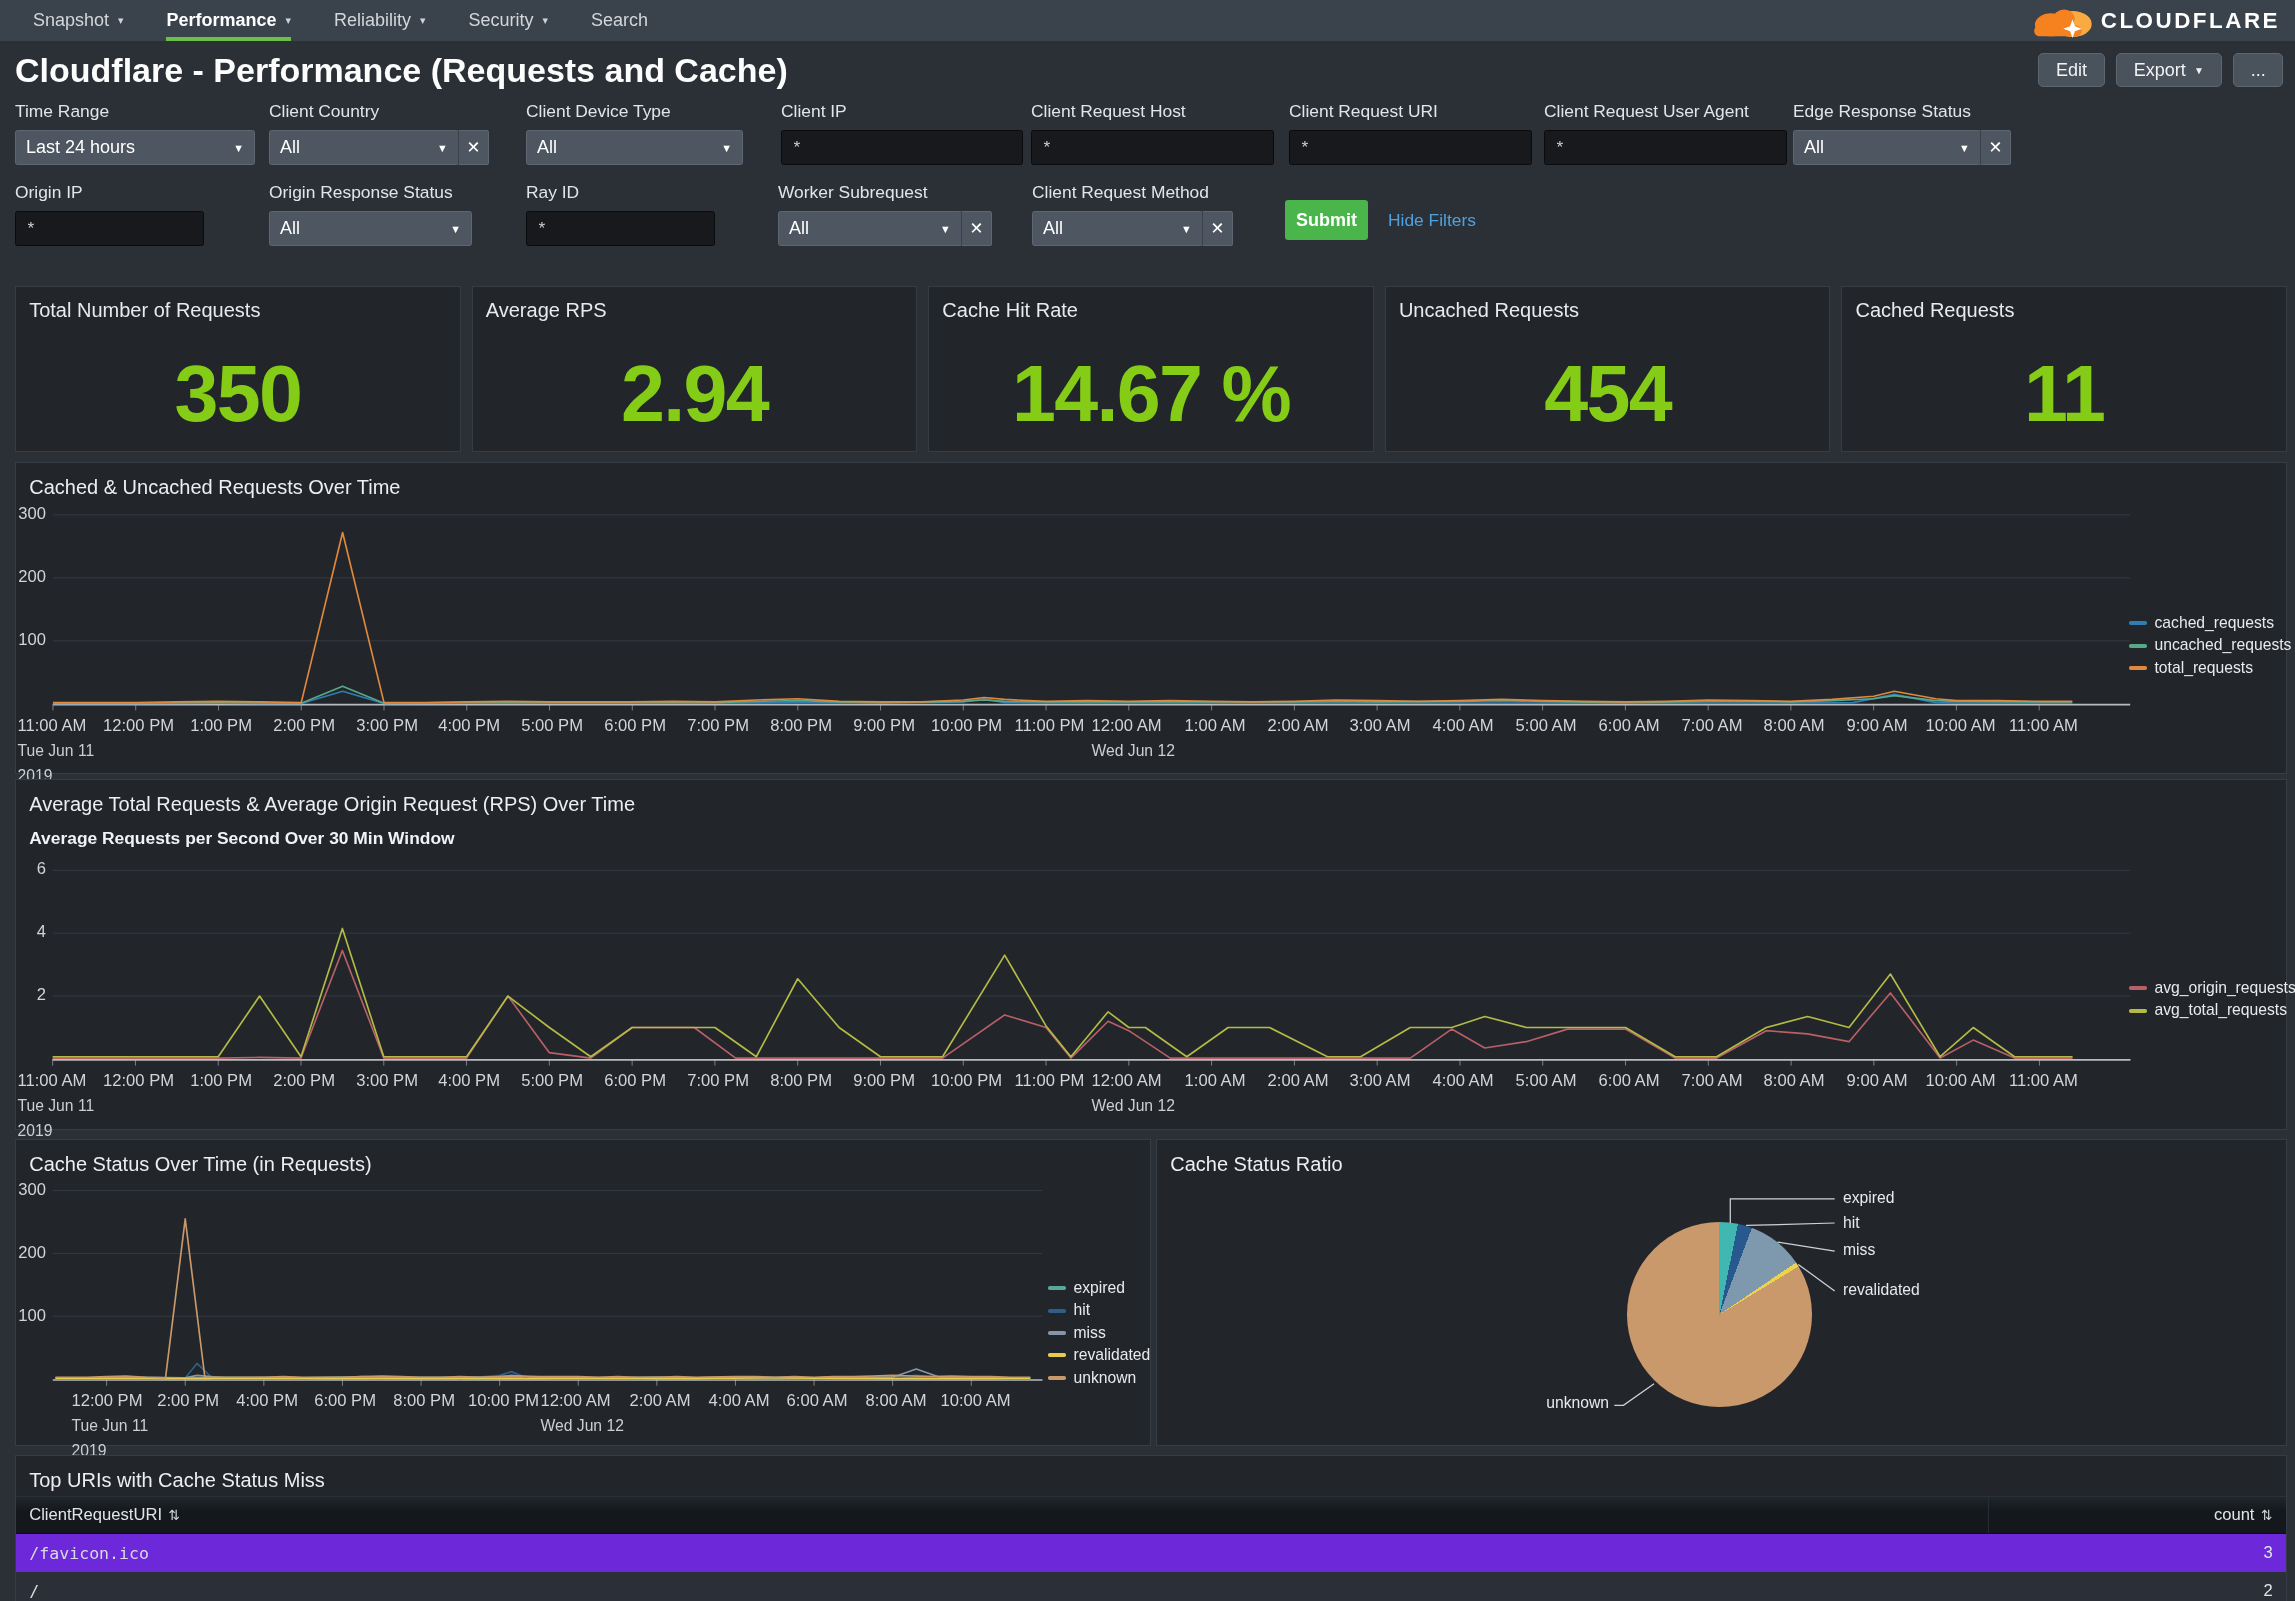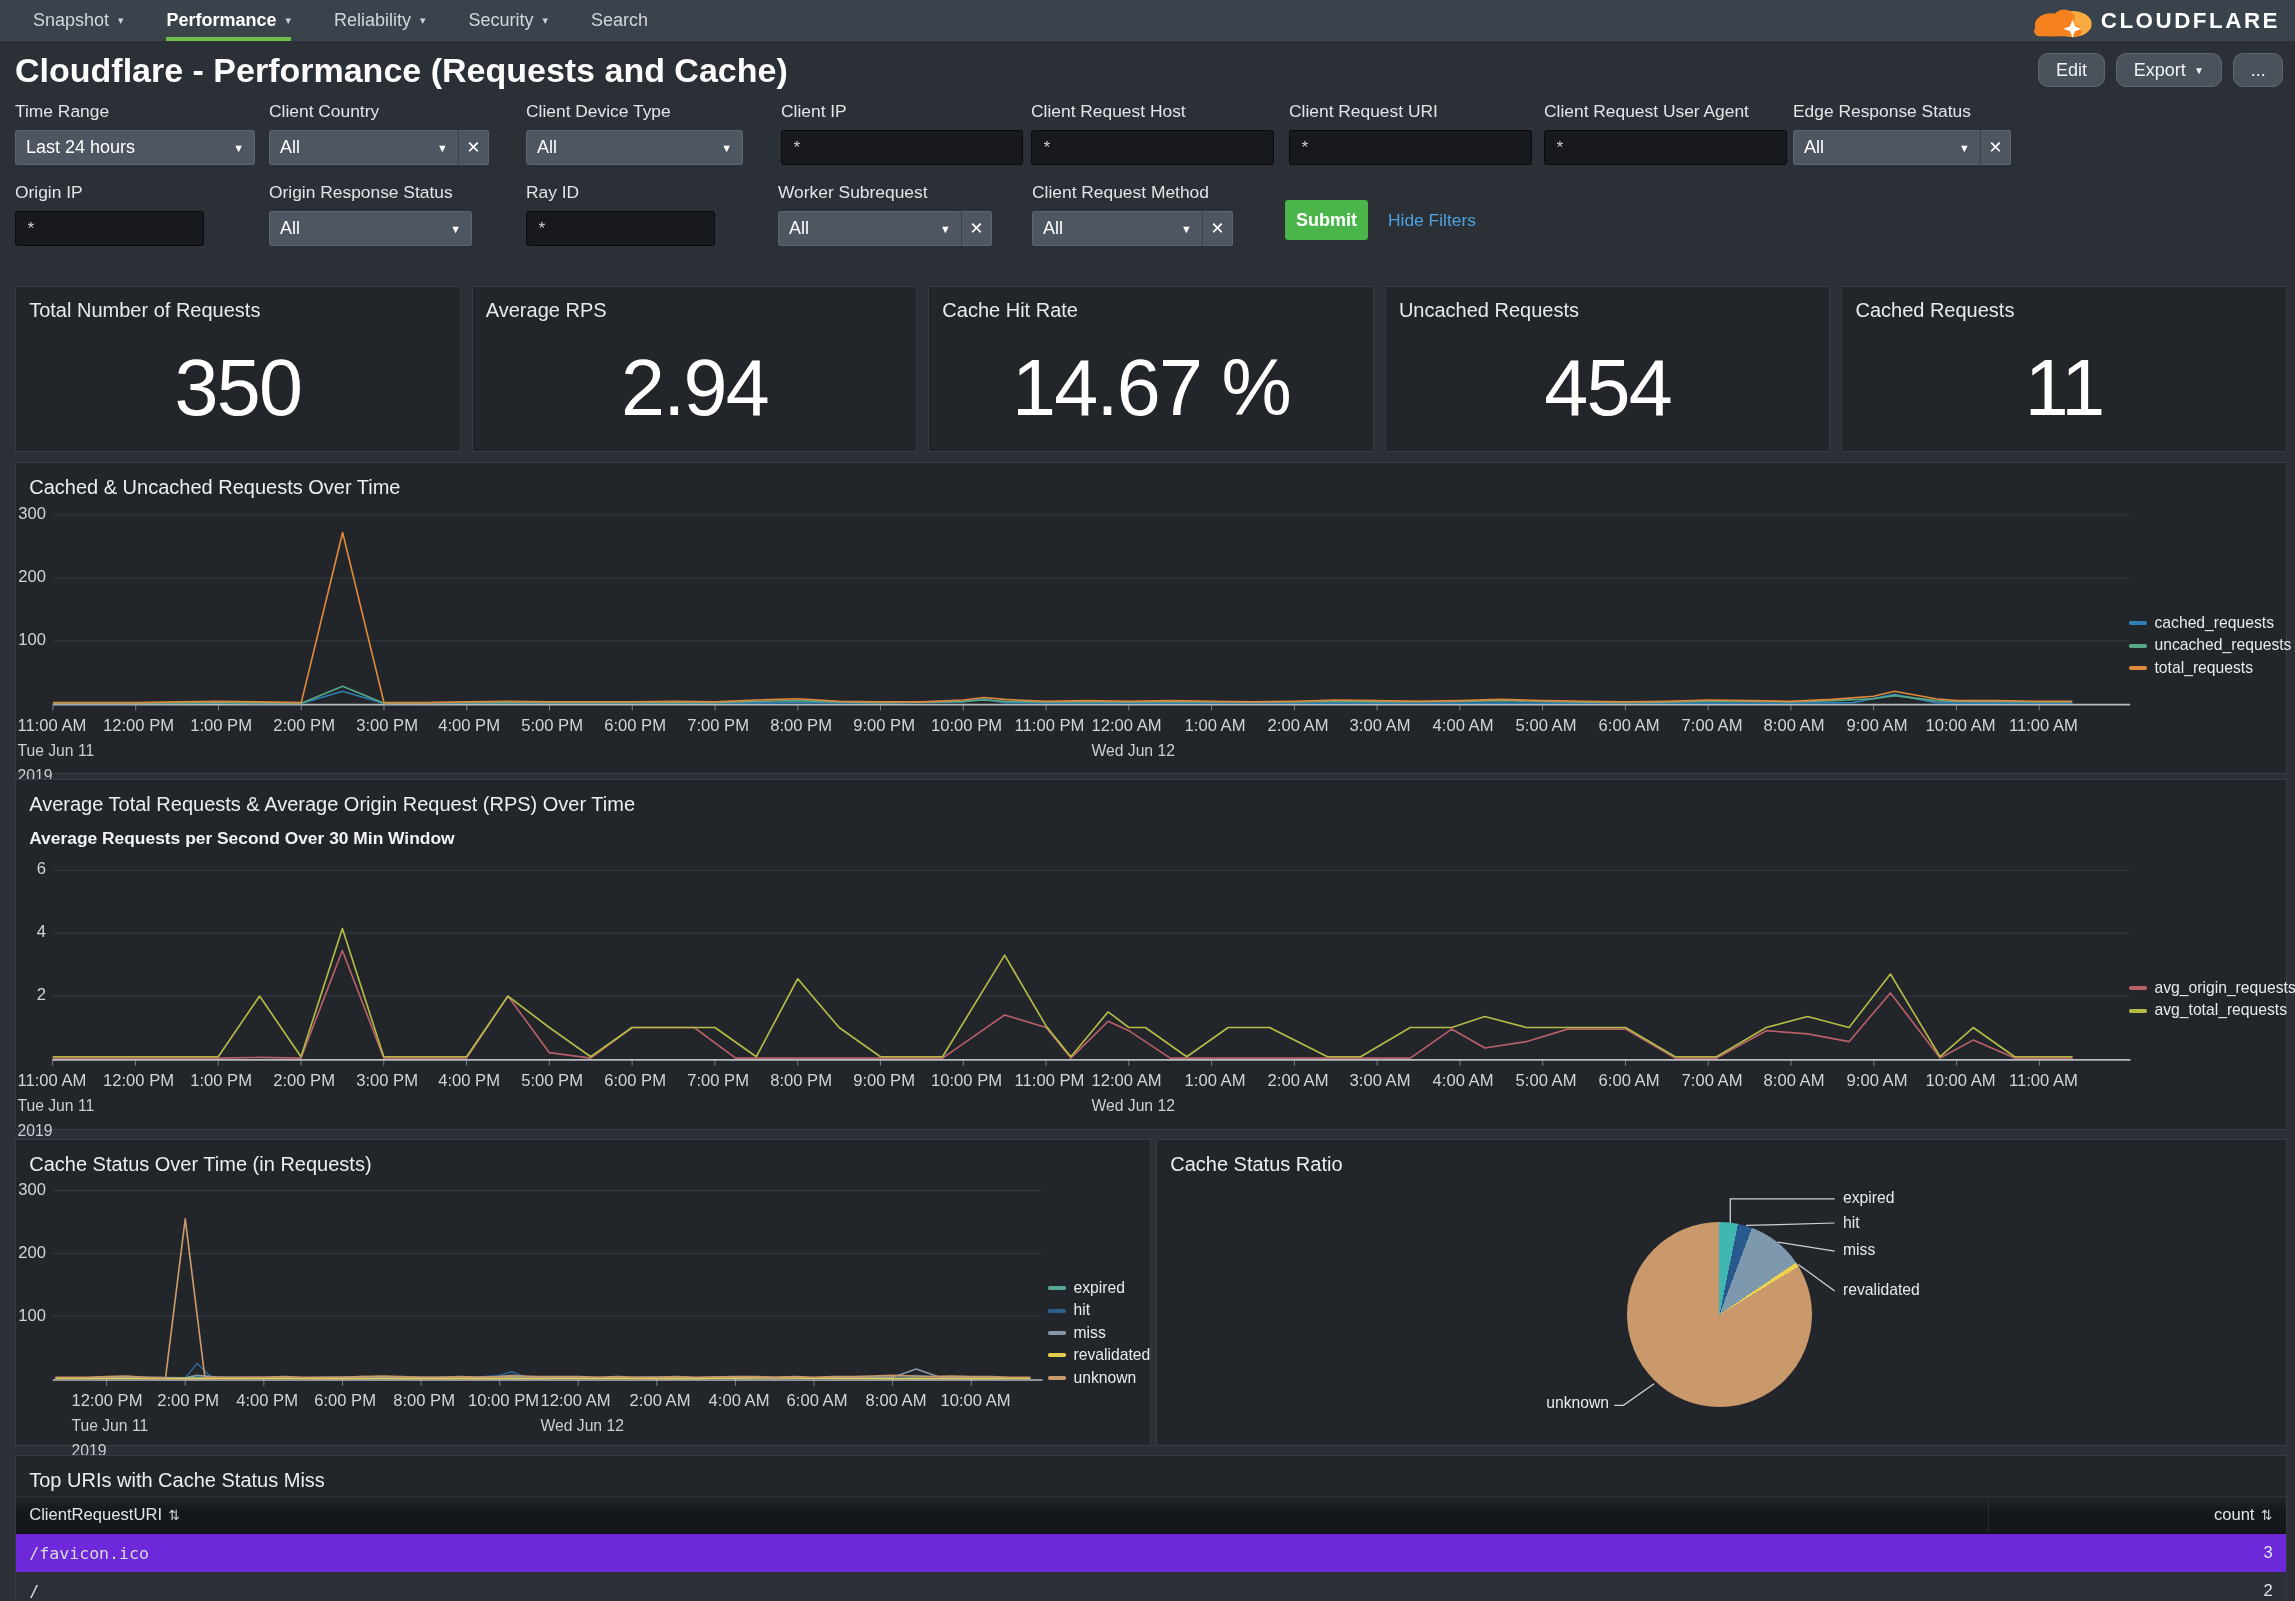--- a/index.html
+++ b/index.html
@@ -17,21 +17,21 @@
   .nav-item .nav-caret { font-size:10.8px; color:#cfd3d7; }
   .nav-item.active { color:#fff; font-weight:bold; }
   .nav-item.active::after { content:""; position:absolute; left:0; right:0; bottom:0; height:4.1px; background:#6cc049; }
   .brand { position:absolute; right:15px; top:0; height:41px; display:flex; align-items:center; gap:6.6px; }
   .brand-text { font-size:22.4px; font-weight:bold; letter-spacing:2.5px; color:#fff; }
   
   .titlebar { position:absolute; top:46px; left:15px; right:11.6px; height:48px;
               display:flex; justify-content:space-between; align-items:center; }
   .page-title { font-size:34px; font-weight:bold; color:#fdfdfd; }
   .tb-buttons { display:flex; gap:11.6px; }
-  .btn { background:#4a525c; border:0.8px solid #5e6771; border-radius:10px; color:#f2f3f5;
+  .btn { background:#4a525c; border:0.8px solid #5e6771; border-radius:5px; color:#f2f3f5;
          font-size:18px; padding:5.8px 16.6px; display:flex; align-items:center; gap:8.3px; cursor:pointer; }
   .btn .nav-caret { font-size:10px; }
   
   .filters { position:absolute; top:95px; left:0; right:0; height:190px; }
   .fgroup { position:absolute; }
   .r1 { top:5.8px; } .r2 { top:87px; }
   .flabel { font-size:17.4px; color:#e2e5e8; margin-bottom:8.3px; white-space:nowrap; }
   .fctrl { display:flex; height:35px;border-radius:14px; }
   .select { background:#4e5761; border:0.8px solid #5e6771; border-radius:2.5px; flex:1;
             display:flex; align-items:center; justify-content:space-between;
@@ -42,22 +42,22 @@
                color:#fff; font-size:16.6px; cursor:pointer; }
   .tinput { background:#17191d; border:0.8px solid #0a0b0d; border-radius:2.5px; height:35px; width:100%;
             color:#cdd0d4; font-size:17.4px; padding:0 11.6px; font-family:"Liberation Sans","DejaVu Sans",sans-serif; }
   .submit-btn { position:absolute; left:1285px; top:105px; width:83px; height:40px; background:#4ab54a;
                 border:none; border-radius:3.3px; color:#fff; font-size:18px; font-weight:bold; cursor:pointer; }
   .hide-link { position:absolute; left:1388px; top:115px; font-size:17.4px; color:#4ea1e0; cursor:pointer; }
   
   .kpis { position:absolute; top:286px; left:15px; width:2272px; height:166px; display:flex; gap:10.8px; }
   .kpi { flex:1; background:#22262b; border:0.8px solid #363c43; position:relative; }
   .kpi-label { position:absolute; top:11.6px; left:13.2px; font-size:20px; color:#e8eaec; }
-  .kpi-value { position:absolute; top:55px; left:0; right:0; text-align:center;
-               font-size:79px; font-weight:normal; color:#ffffff; letter-spacing:-1.7px; }
+  .kpi-value { position:absolute; top:61px; left:0; right:0; text-align:center;
+               font-size:79px; font-weight:bold; color:#84cc16; letter-spacing:-1.7px; }
   
   .panel { position:absolute; background:#22262b; border:0.8px solid #363c43; }
   .panel-title { position:absolute; top:13.2px; left:13.2px; font-size:20px; color:#eceef0; z-index:2; }
   .panel-subtitle { position:absolute; top:48px; left:13.2px; font-size:17.4px; font-weight:bold; color:#f2f3f5; z-index:2; }
   #panel-chart1 { top:462px; left:15px; width:2272px; height:312px; }
   #panel-chart2 { top:779px; left:15px; width:2272px; height:351px; }
   #panel-chart3 { top:1139px; left:15px; width:1136px; height:307px; }
   #panel-pie    { top:1139px; left:1156px; width:1131px; height:307px; }
   #panel-table  { top:1455px; left:15px; width:2272px; height:166px; }
   .plot { position:absolute; inset:0; }

